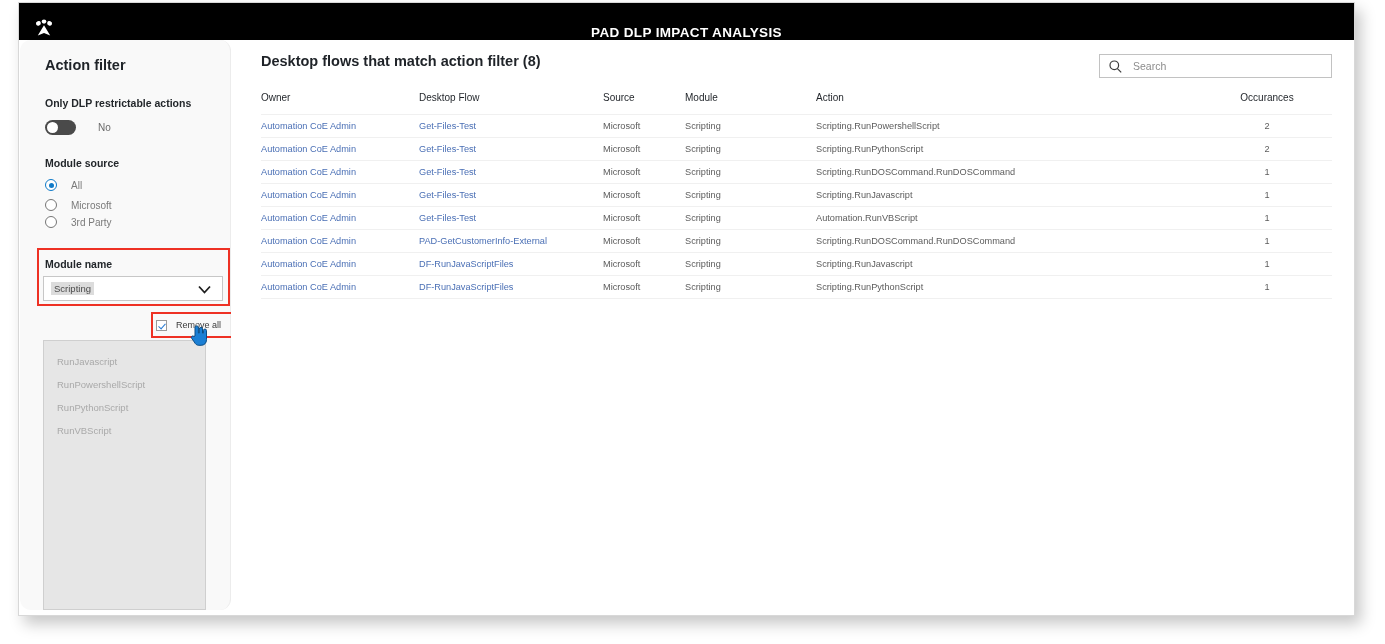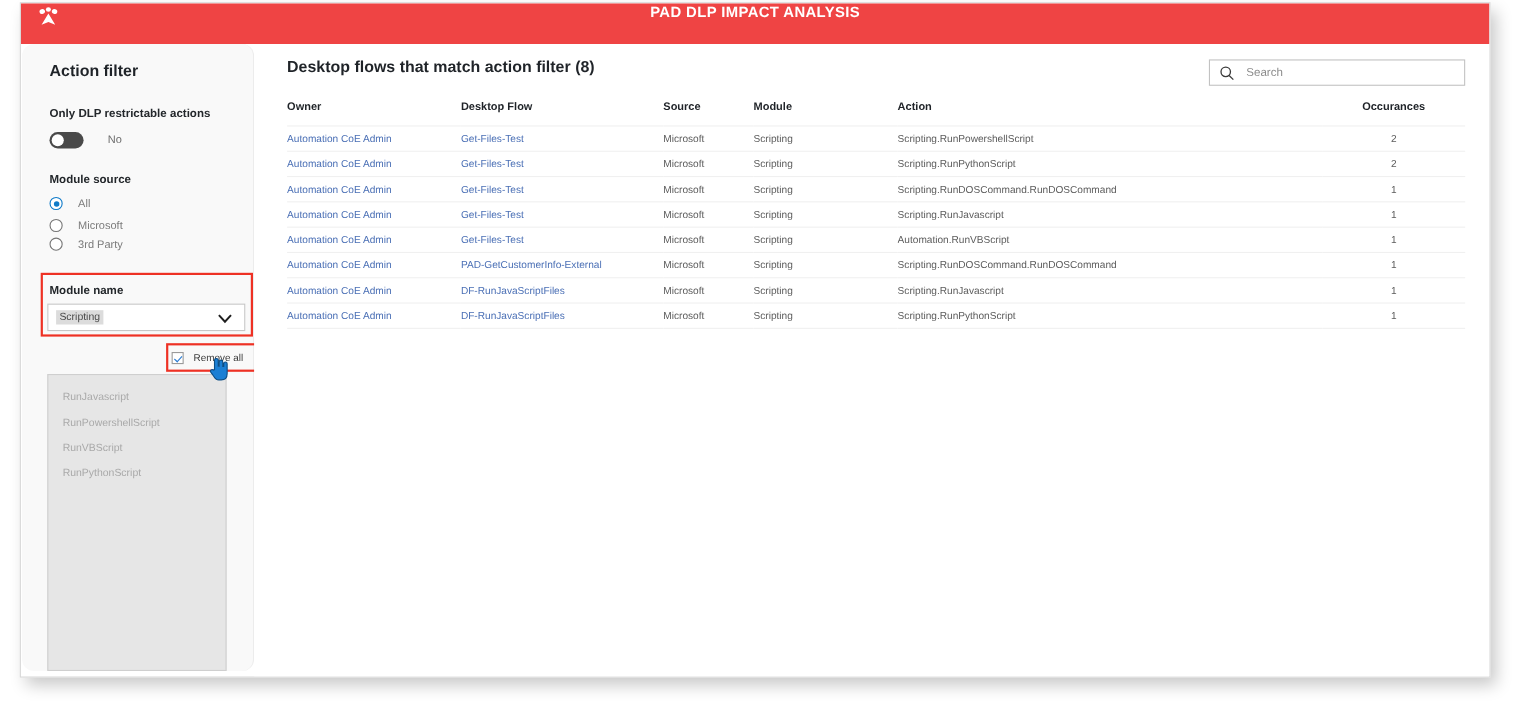--- a/index.html
+++ b/index.html
@@ -16,22 +16,22 @@
     width: 1337px; height: 614px;
     background: #ffffff;
     border: 1px solid #d8d8d8;
     box-shadow: 6px 8px 14px rgba(0,0,0,0.22);
     overflow: hidden;
   }
   
   #title-bar {
     position: absolute; left: 0; top: 0;
     width: 100%; height: 37px;
-    background: #ef4444;
-    display: flex; align-items: flex-start;
+    background: #000000;
+    display: flex; align-items: flex-end;
   }
   #app-logo { margin-left: 13px; width: 24px; height: 24px; display:block; }
   #title-text {
     position: absolute; left: 0; right: 0; text-align: center;
     color: #ffffff; font-size: 13.5px; font-weight: bold;
     letter-spacing: .35px;
   }
   
   #sidebar {
     position: absolute; left: 1px; top: 37px;
@@ -152,21 +152,21 @@
   #search-input {
     border: 0; outline: 0; margin-left: 8px; width: 180px;
     font-family: "Liberation Sans", sans-serif; font-size: 10.5px; color: #333;
     background: transparent;
   }
   #search-input::placeholder { color: #8c8c8c; }
 
   #grid { position: absolute; left: 30px; top: 52px; right: 22px; }
   table { border-collapse: collapse; width: 100%; table-layout: fixed; }
   thead th {
-    text-align: left; font-size: 10px; font-weight: bold; color: #1f2328;
+    text-align: left; font-size: 10px; font-weight: normal; color: #1f2328;
     padding: 0 0 11px 0;
   }
   tbody td {
     font-size: 9.2px; color: #5c5c5c; padding: 0;
     height: 23px; vertical-align: middle;
     border-top: 1px solid #f0f0f0;
     overflow: hidden; white-space: nowrap; text-overflow: ellipsis;
   }
   tbody tr:last-child td { border-bottom: 1px solid #f0f0f0; }
   td.link, th.link { color: #4a6fb5; }
@@ -232,22 +232,22 @@
 
     <div id="rem-redbox"></div>
     <div id="rem-row">
       <span id="rem-check"></span>
       <span id="rem-text">Remove all</span>
     </div>
 
     <div id="action-list">
       <div class="action-item">RunJavascript</div>
       <div class="action-item">RunPowershellScript</div>
+      <div class="action-item">RunPythonScript</div>
       <div class="action-item">RunVBScript</div>
-      <div class="action-item">RunPythonScript</div>
     </div>
 
     <svg id="hand-cursor" width="20" height="24" viewBox="0 0 20 24">
       <path d="M6 13 V4.6 a1.7 1.7 0 0 1 3.4 0 V10 h.9 V6 a1.6 1.6 0 0 1 3.2 0 v4.2 h.9 V7.6 a1.55 1.55 0 0 1 3.1 0 v9.1 c0 3.4-2.2 5.6-5.4 5.6 h-2.2 c-2.3 0-3.4-1.1-4.6-3.3 L2.6 15.3 a1.5 1.5 0 0 1 2.3-1.9 Z" fill="#1b7fd4" stroke="#0b4d85" stroke-width="1"></path>
     </svg>
   </div>
 
   <div id="main">
     <div id="main-title">Desktop flows that match action filter (8)</div>
 

